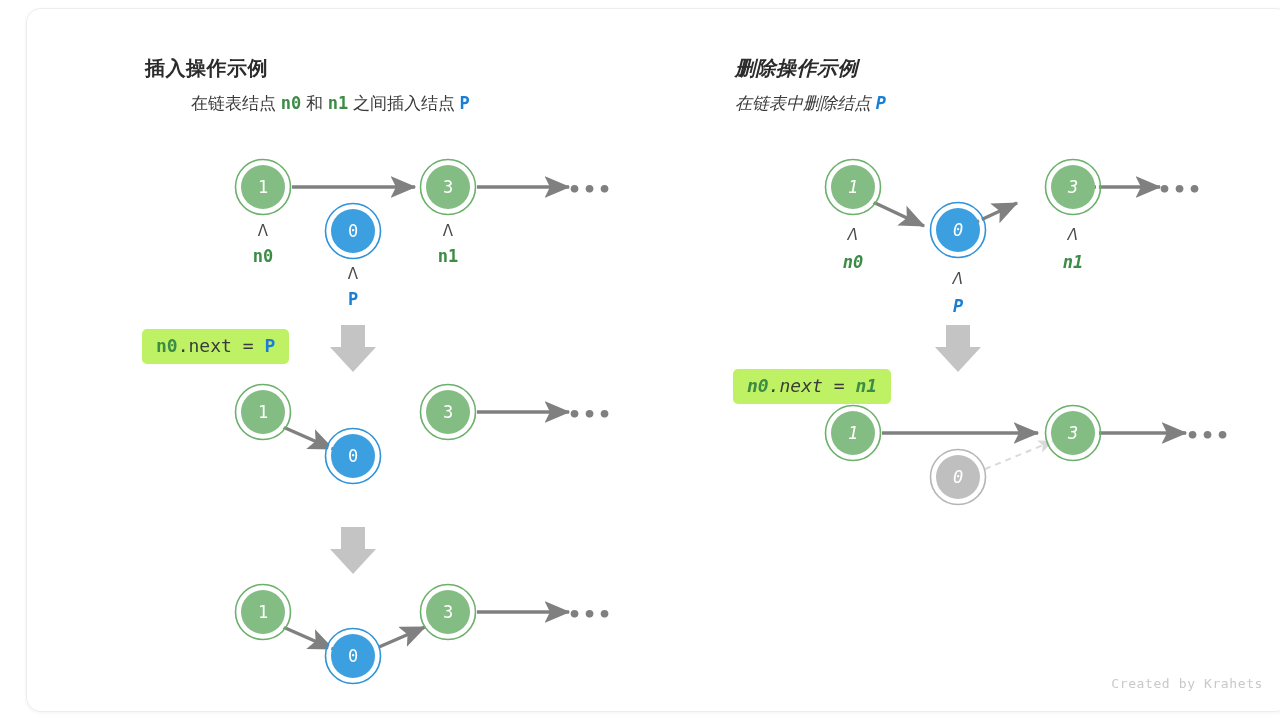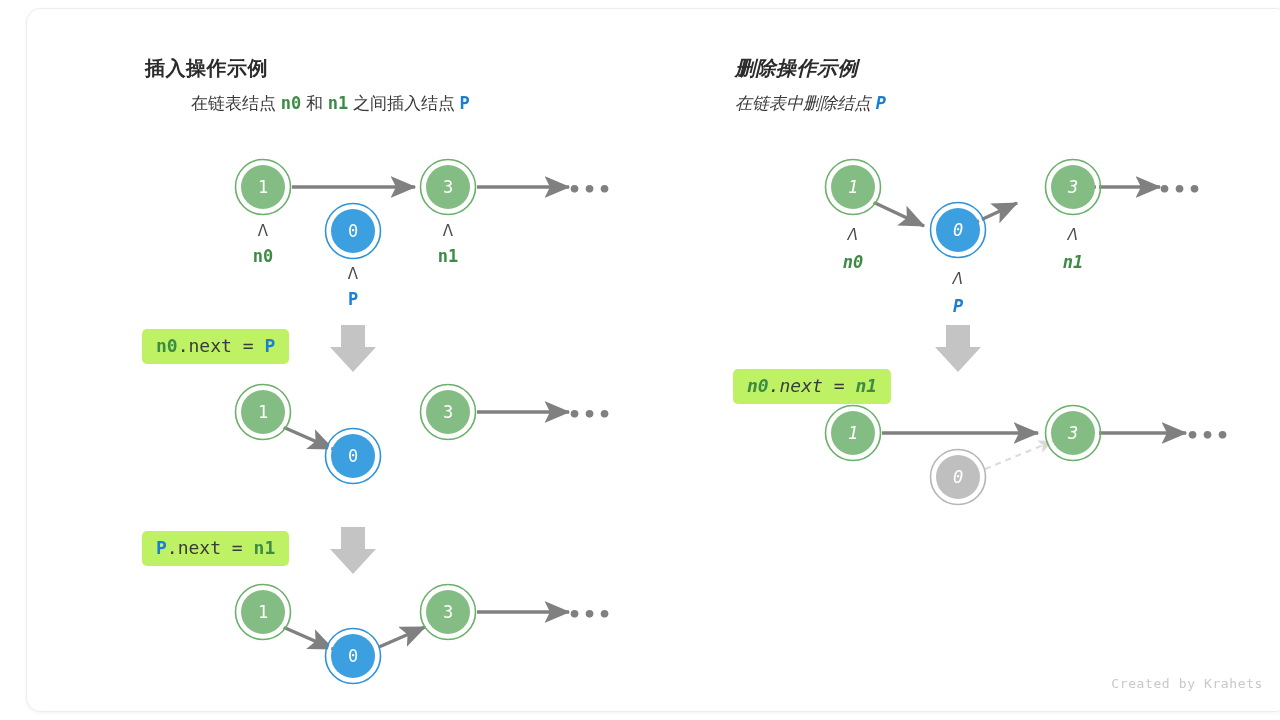--- a/index.html
+++ b/index.html
@@ -111,21 +111,20 @@
 <div id="card">
 
   <div class="panel" id="panel-insert">
 
     <div class="panel-title" style="left:118px; top:46px;">插入操作示例</div>
 
     <div class="panel-subtitle" id="insert-subtitle" style="left:118px; top:83px;margin-left:46px;"><span class="c-dark">在链表结点 </span><span class="mono c-green" style="font-weight: bold;">n0</span><span class="c-dark"> 和 </span><span class="mono c-green" style="font-weight: bold;">n1</span><span class="c-dark"> 之间插入结点 </span><span class="mono c-blue" style="font-weight: bold;">P</span></div>
 
     <div class="code-box" id="insert-code-1" style="left:115px; top:320px;"><span class="c-green" style="font-weight: bold;">n0</span><span class="c-dark">.next = </span><span class="c-blue" style="font-weight: bold;">P</span></div>
 
-    <div class="code-box" id="insert-code-2" style="left:115px; top:522px;"><span class="c-blue" style="font-weight: bold;">P</span><span class="c-dark">.next = </span><span class="c-green" style="font-weight: bold;">n1</span></div>
 
     <svg width="631" height="702">
       <defs>
         <marker id="ahL" markerWidth="9" markerHeight="9" refX="7.2" refY="3.2" orient="auto" markerUnits="strokeWidth">
           <path d="M0,0 L7.6,3.2 L0,6.4 L1.6,3.2 Z" fill="#808080"></path>
         </marker>
       </defs>
 
       <g>
         <line x1="265" y1="178" x2="388" y2="178" stroke="#808080" stroke-width="3.4" marker-end="url(#ahL)"></line>

